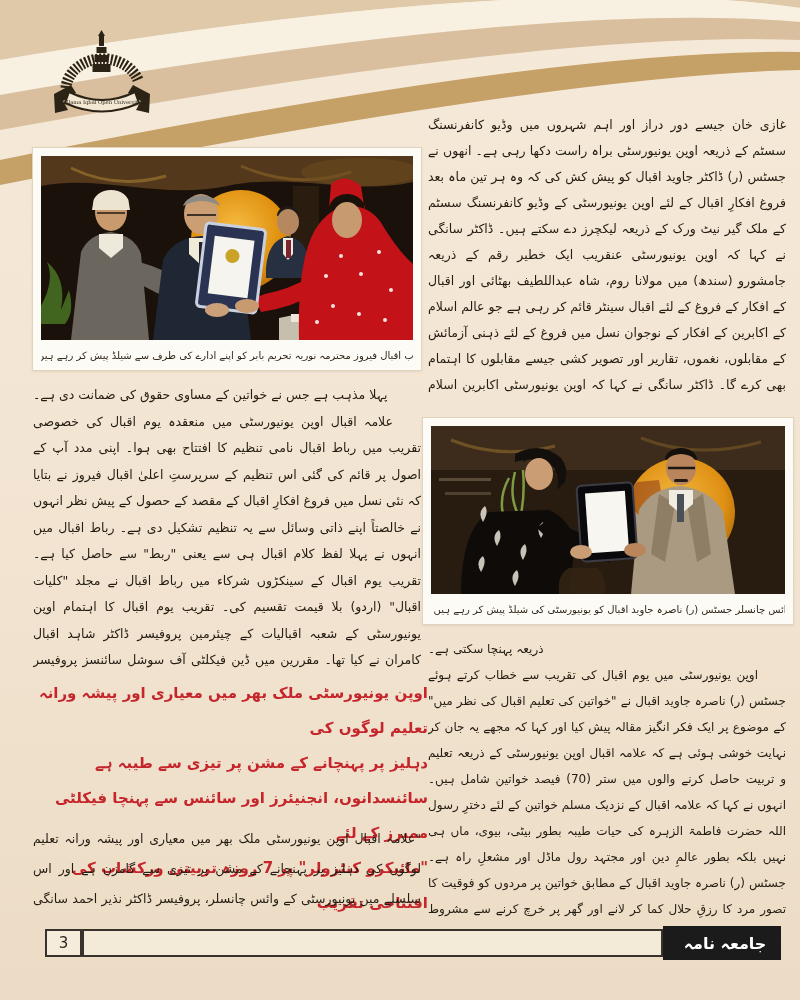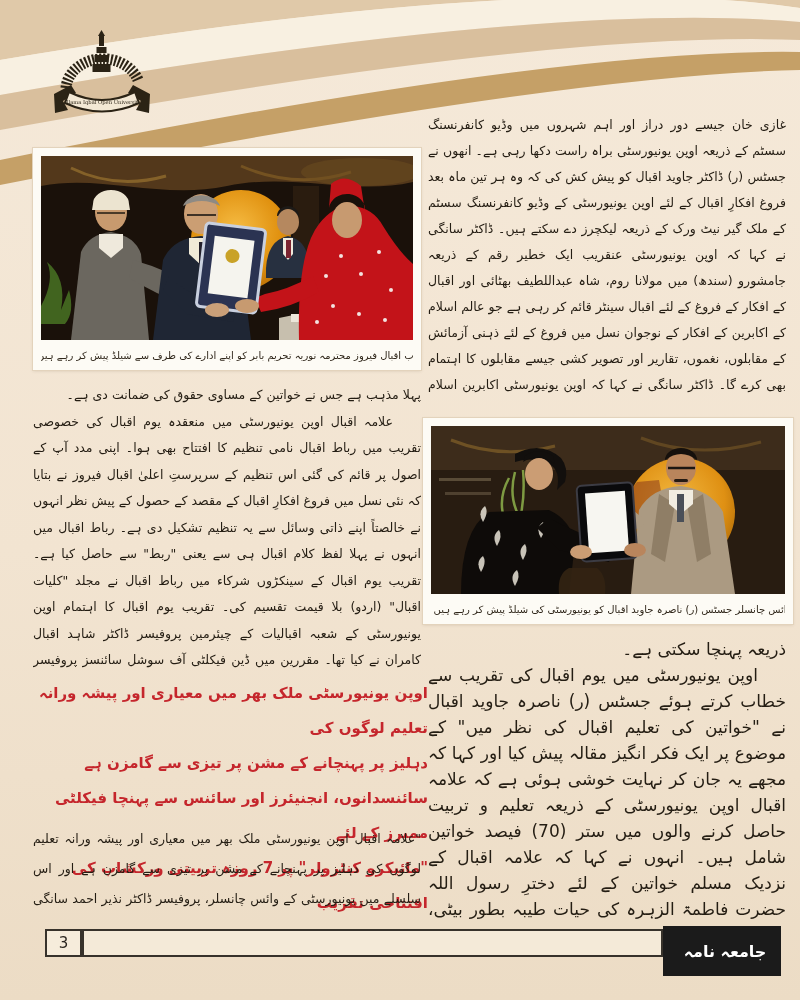--- a/index.html
+++ b/index.html
@@ -15,40 +15,40 @@
   .photo-card{position:absolute;margin:0;background:#fdfbf5;padding:8px 8px 0 8px;
               box-shadow:0 0 0 1px #e3d3bc, 0 1px 3px rgba(90,70,40,.18);}
   .photo-card svg{display:block;}
   .photo-card figcaption{height:30px;display:flex;align-items:center;justify-content:center;
               font-size:10px;color:#30271b;direction:rtl;white-space:nowrap;overflow:hidden;}
   .photo-card-1{left:33px;top:148px;width:388px;}
   .photo-card-2{left:423px;top:418px;width:370px;}
   
   .urdu{direction:rtl;color:#241d13;text-align:justify;}
   .urdu p{margin:0;}
-  .cont-line{text-align:right;}
+  .cont-line{text-align:left;}
   .indent{text-indent:28px;}
   .right-top{position:absolute;left:428px;top:112px;width:358px;height:292px;
              font-size:12.5px;line-height:26px;overflow:hidden;}
   .right-bottom{position:absolute;left:428px;top:636px;width:358px;height:284px;
-             font-size:17px;line-height:26px;overflow:hidden;}
+             font-size:12px;line-height:26px;overflow:hidden;}
   .left-top{position:absolute;left:33px;top:382px;width:388px;height:288px;
              font-size:12.5px;line-height:26.5px;overflow:hidden;}
   .red-heading{position:absolute;left:20px;top:676px;width:408px;direction:rtl;
              text-align:right;font-weight:bold;font-size:15px;line-height:35px;color:#c5262c;}
   .red-heading span{display:block;}
   .left-bottom{position:absolute;left:33px;top:824px;width:388px;height:95px;
              font-size:12.5px;line-height:30px;overflow:hidden;}
   
   .page-num{position:absolute;left:45px;top:929px;width:37px;height:28px;
             border:2px solid #37322b;background:#f6ecdb;color:#2b2620;
             display:flex;align-items:center;justify-content:center;font-size:15px;}
   .footer-rule{position:absolute;left:82px;top:929px;width:581px;height:28px;
             border:2px solid #37322b;background:#f4ead8;}
-  .footer-banner{position:absolute;left:663px;top:926px;width:118px;height:50px;
+  .footer-banner{position:absolute;left:663px;top:926px;width:118px;height:34px;
             background:#1b1b1b;color:#ffffff;direction:rtl;
             display:flex;align-items:center;justify-content:center;
             font-size:16px;font-weight:bold;padding-left:6px;}
 </style>
 </head>
 <body>
 
 <div class="page">
 
   <svg class="swoosh" width="800" height="210" viewBox="0 0 800 210" aria-hidden="true">
@@ -202,21 +202,21 @@
     <p class="indent">اوپن یونیورسٹی میں یوم اقبال کی تقریب سے خطاب کرتے ہوئے جسٹس (ر) ناصرہ جاوید اقبال نے "خواتین کی تعلیم اقبال کی نظر میں" کے موضوع پر ایک فکر انگیز مقالہ پیش کیا اور کہا کہ مجھے یہ جان کر نہایت خوشی ہوئی ہے کہ علامہ اقبال اوپن یونیورسٹی کے ذریعہ تعلیم و تربیت حاصل کرنے والوں میں ستر (70) فیصد خواتین شامل ہیں۔ انہوں نے کہا کہ علامہ اقبال کے نزدیک مسلم خواتین کے لئے دخترِ رسول اللہ حضرت فاطمۃ الزہرہ کی حیات طیبہ بطور بیٹی، بیوی، ماں ہی نہیں بلکہ بطور عالمِ دین اور مجتہد رول ماڈل اور مشعلِ راہ ہے۔ جسٹس (ر) ناصرہ جاوید اقبال کے مطابق خواتین پر مردوں کو فوقیت کا تصور مرد کا رزقِ حلال کما کر لانے اور گھر پر خرچ کرنے سے مشروط ہے جبکہ آج بہت سی خواتین اپنے علم و ہنر کے ذریعہ معاشی طور پر بھی اپنے شوہر کا ہاتھ بٹا رہی ہیں۔ انہوں نے کہا کہ اسلام دنیا کا</p>
   </div>
 
   <div class="urdu left-top" dir="rtl" lang="ur">
     <p class="cont-line">پہلا مذہب ہے جس نے خواتین کے مساوی حقوق کی ضمانت دی ہے۔</p>
     <p class="indent">علامہ اقبال اوپن یونیورسٹی میں منعقدہ یوم اقبال کی خصوصی تقریب میں رباط اقبال نامی تنظیم کا افتتاح بھی ہوا۔ اپنی مدد آپ کے اصول پر قائم کی گئی اس تنظیم کے سرپرستِ اعلیٰ اقبال فیروز نے بتایا کہ نئی نسل میں فروغ افکارِ اقبال کے مقصد کے حصول کے پیش نظر انہوں نے خالصتاً اپنے ذاتی وسائل سے یہ تنظیم تشکیل دی ہے۔ رباط اقبال میں انہوں نے پہلا لفظ کلام اقبال ہی سے یعنی "ربط" سے حاصل کیا ہے۔ تقریب یوم اقبال کے سینکڑوں شرکاء میں رباط اقبال نے مجلد "کلیات اقبال" (اردو) بلا قیمت تقسیم کی۔ تقریب یوم اقبال کا اہتمام اوپن یونیورسٹی کے شعبہ اقبالیات کے چیئرمین پروفیسر ڈاکٹر شاہد اقبال کامران نے کیا تھا۔ مقررین میں ڈین فیکلٹی آف سوشل سائنسز پروفیسر ڈاکٹر رشید نعیم اور محترمہ نورینہ تحریم بابر بھی شامل تھے۔</p>
   </div>
 
   <div class="red-heading" lang="ur">
     <span>اوپن یونیورسٹی ملک بھر میں معیاری اور پیشہ ورانہ تعلیم لوگوں کی</span>
-    <span>دہلیز پر پہنچانے کے مشن پر تیزی سے گامزن ہے</span>
+    <span>دہلیز پر پہنچانے کے مشن پر تیزی سے طیبہ ہے</span>
     <span>سائنسدانوں، انجنیئرز اور سائنس سے پہنچا فیکلٹی ممبرز کے لئے</span>
     <span>"مائیکرو کنٹرولر" پر 7 روزہ تربیتی ورکشاپ کی افتتاحی تقریب</span>
   </div>
 
   <div class="urdu left-bottom" dir="rtl" lang="ur">
     <p>"علامہ اقبال اوپن یونیورسٹی ملک بھر میں معیاری اور پیشہ ورانہ تعلیم لوگوں کی دہلیز پر پہنچانے کے مشن پر تیزی سے گامزن ہے اور اس سلسلے میں یونیورسٹی کے وائس چانسلر، پروفیسر ڈاکٹر نذیر احمد سانگی ملک بھر میں موجود یونیورسٹی کے تمام علاقائی دفاتر اور ماڈل</p>
   </div>
 
   <div class="page-num">3</div>
   <div class="footer-rule"></div>

